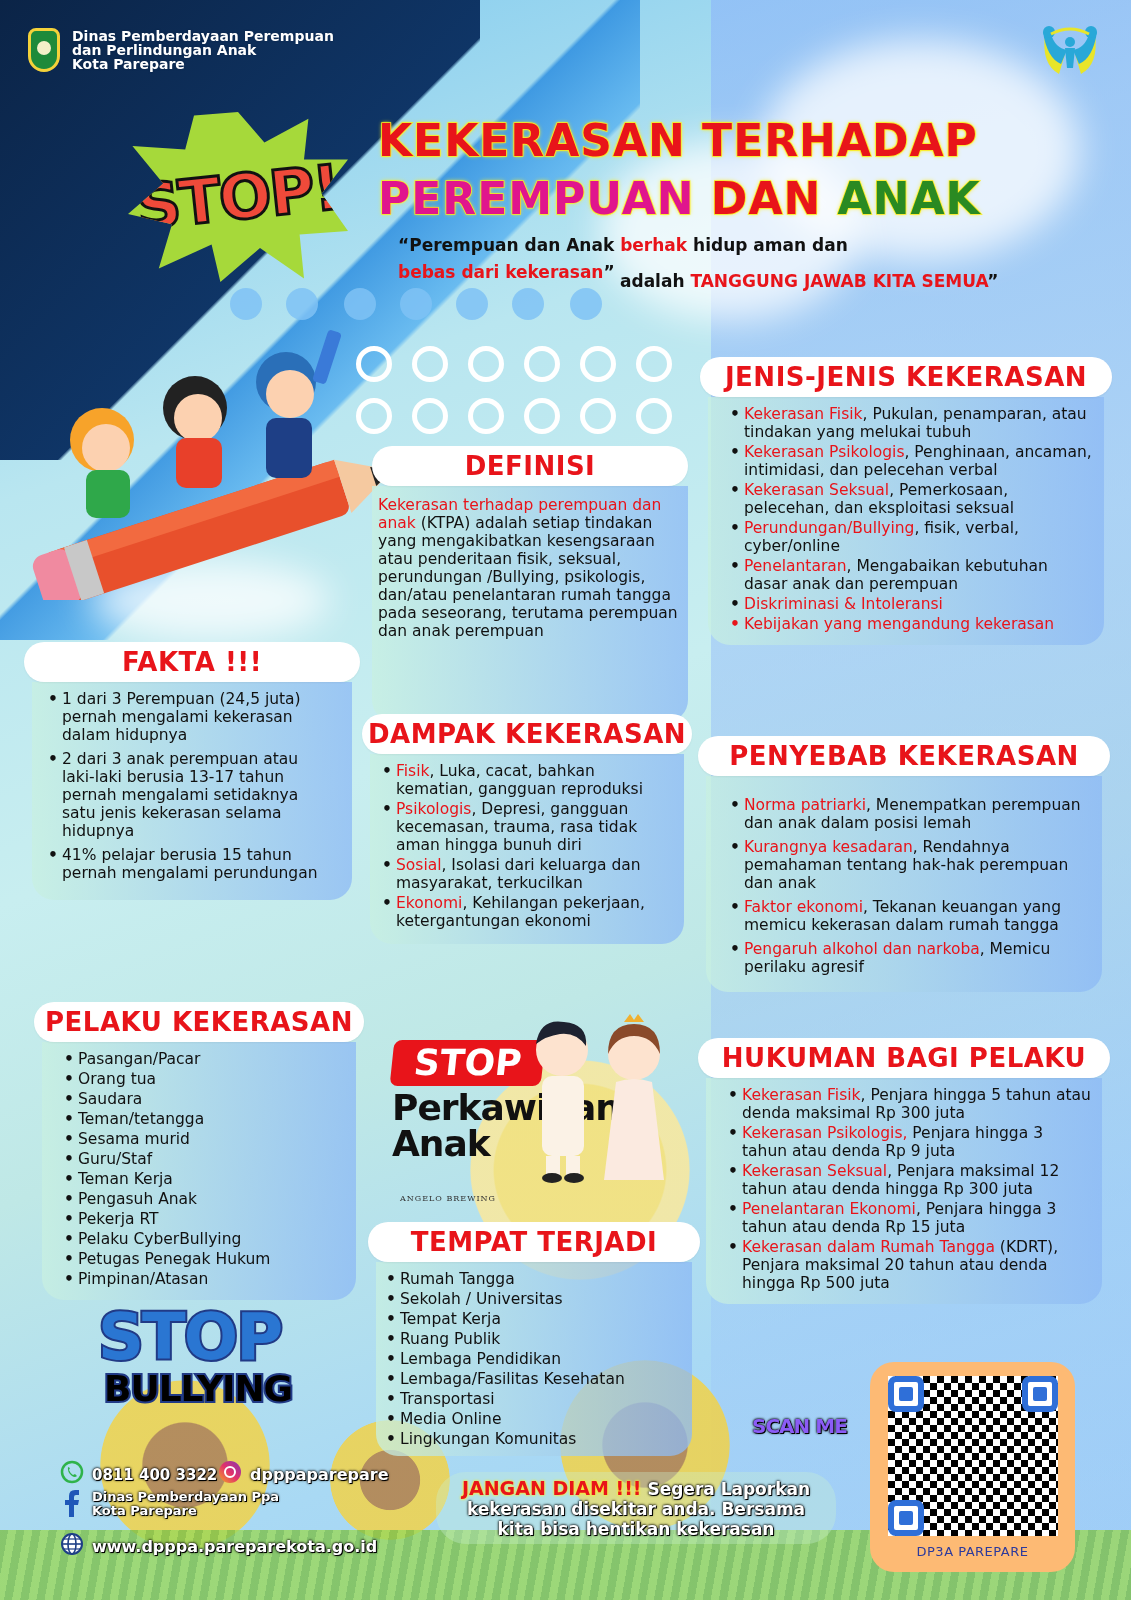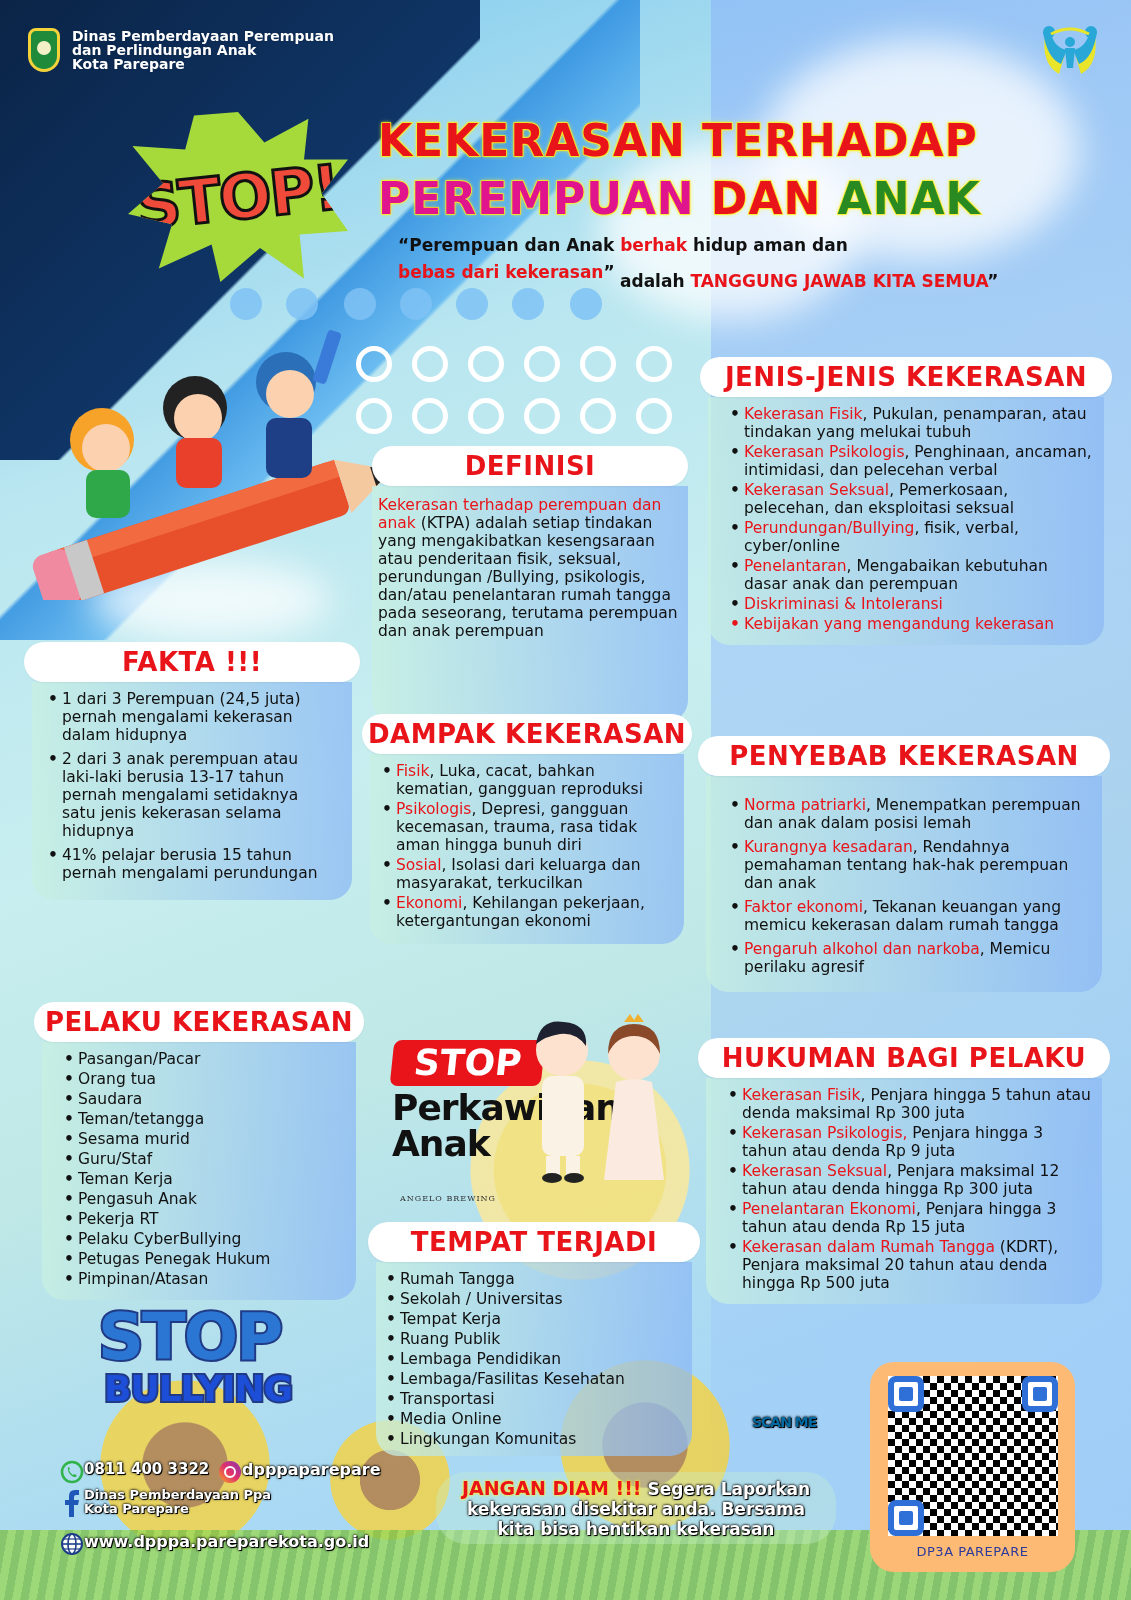--- a/index.html
+++ b/index.html
@@ -68,36 +68,36 @@
   .stop-kawin { position:absolute; left:392px; top:1010px; width:300px; height:200px; z-index:3; }
   .sun { position:absolute; left:470px; top:1060px; width:220px; height:220px; border-radius:50%; background: radial-gradient(circle, #f7e27a 0 55%, #f7e8a0 56% 70%, transparent 71%); z-index:2; opacity:.9; }
   .stop-badge { position:absolute; left:0; top:30px; background:#e8141a; color:#fff; font-weight:bold; font-size:36px; padding:0 22px; border-radius:8px; transform:skewX(-6deg); line-height:46px; }
   .kawin-title { position:absolute; left:0; top:80px; font-weight:bold; font-size:36px; line-height:36px; color:#111; letter-spacing:-1px; }
   .kawin-credit { position:absolute; left:8px; top:184px; font-family:"DejaVu Serif", serif; font-size:8px; color:#333; letter-spacing:1px; }
   .couple { position:absolute; left:120px; top:0; width:170px; height:180px; }
 
   
   .stop-bully { position:absolute; left:92px; top:1300px; width:220px; height:140px; z-index:4; }
   .sb-stop { position:absolute; left:6px; top:0; font-weight:bold; font-size:64px; color:#2a76d2; -webkit-text-stroke:4px #213a86; paint-order: stroke fill; letter-spacing:-2px; }
-  .sb-bully { position:absolute; left:12px; top:68px; font-weight:bold; font-size:36px; color:#1d4ed8; -webkit-text-stroke:4px #213a86; paint-order: stroke fill; letter-spacing:-1px; }
+  .sb-bully { position:absolute; left:12px; top:68px; font-weight:bold; font-size:36px; color:#000000; -webkit-text-stroke:4px #213a86; paint-order: stroke fill; letter-spacing:-1px; }
 
   
   .contact { position:absolute; left:60px; top:1460px; z-index:5; font-weight:bold; color:#fff; text-shadow: 0 0 2px #000, 0 0 3px #000, 1px 1px 0 #000; }
-  .c-row { display:flex; align-items:flex-start; position:absolute; white-space:nowrap; }
+  .c-row { display:flex; align-items:flex-end; gap:8px; position:absolute; white-space:nowrap; }
   .c-icon { width:24px; height:24px; display:inline-block; }
   .phone-row { left:0; top:0; font-size:15px; }
   .ig-row { left:158px; top:0; font-size:16px; }
   .fb-row { left:0; top:28px; font-size:13px; line-height:14px; }
   .web-row { left:0; top:72px; font-size:16px; }
 
   
   .cta { position:absolute; left:436px; top:1472px; width:400px; height:72px; z-index:5; border-radius:30px; background: rgba(200,240,210,.35);
     text-align:center; font-weight:bold; font-size:17px; line-height:20px; color:#fff; text-shadow: 0 0 2px #000, 0 0 3px #000, 1px 1px 0 #000; padding-top:6px; }
   .cta .warn { color:#e8141a; font-size:19px; text-shadow: 0 0 2px #ffee22, 0 0 3px #ffee22; }
-  .scan { position:absolute; left:752px; top:1414px; z-index:5; font-weight:bold; font-size:14px; color:#0369a1; text-shadow: 0 0 2px #000, 0 0 3px #000, 1px 1px 0 #000; letter-spacing:-1px; }
+  .scan { position:absolute; left:752px; top:1414px; z-index:5; font-weight:bold; font-size:20px; color:#8b5cf6; text-shadow: 0 0 2px #000, 0 0 3px #000, 1px 1px 0 #000; letter-spacing:-1px; }
   .qr-card { position:absolute; left:870px; top:1362px; width:205px; height:210px; background:#fdba74; border-radius:24px; z-index:5; padding:14px; }
   .qr { width:170px; height:160px; margin:0 auto; position:relative;
     background:
       repeating-conic-gradient(#000 0 25%, #fff 0 50%) 0 0/14px 14px; }
   .qr-finder { position:absolute; width:36px; height:36px; border:6px solid #2f6fd8; border-radius:8px; background:#fff; }
   .qr-finder::after { content:""; position:absolute; left:5px; top:5px; width:14px; height:14px; background:#2f6fd8; border-radius:2px; }
   .qr-label { text-align:center; font-size:13px; color:#2c3a9c; margin-top:8px; letter-spacing:.5px; }
 </style>
 </head>
 <body>

